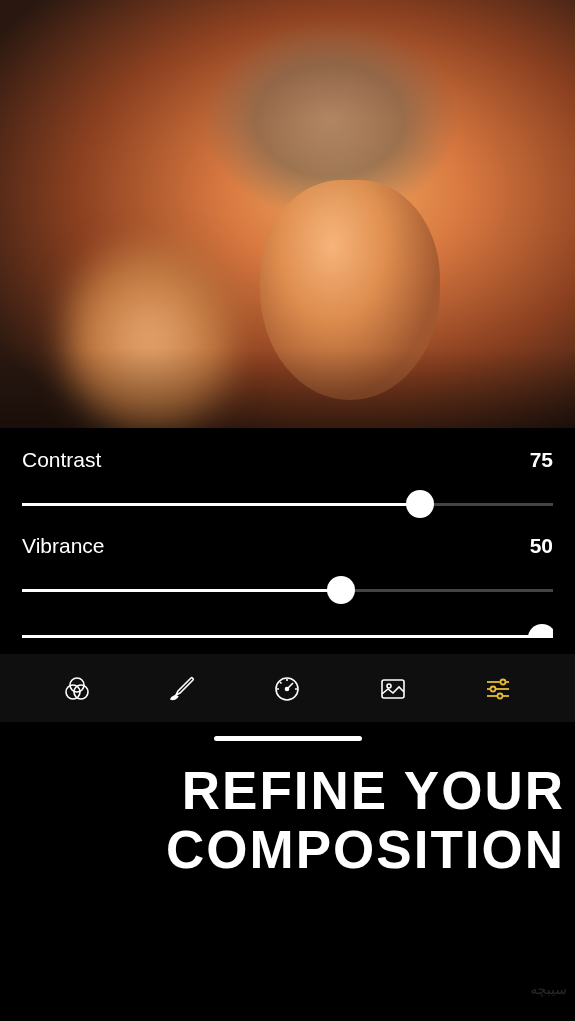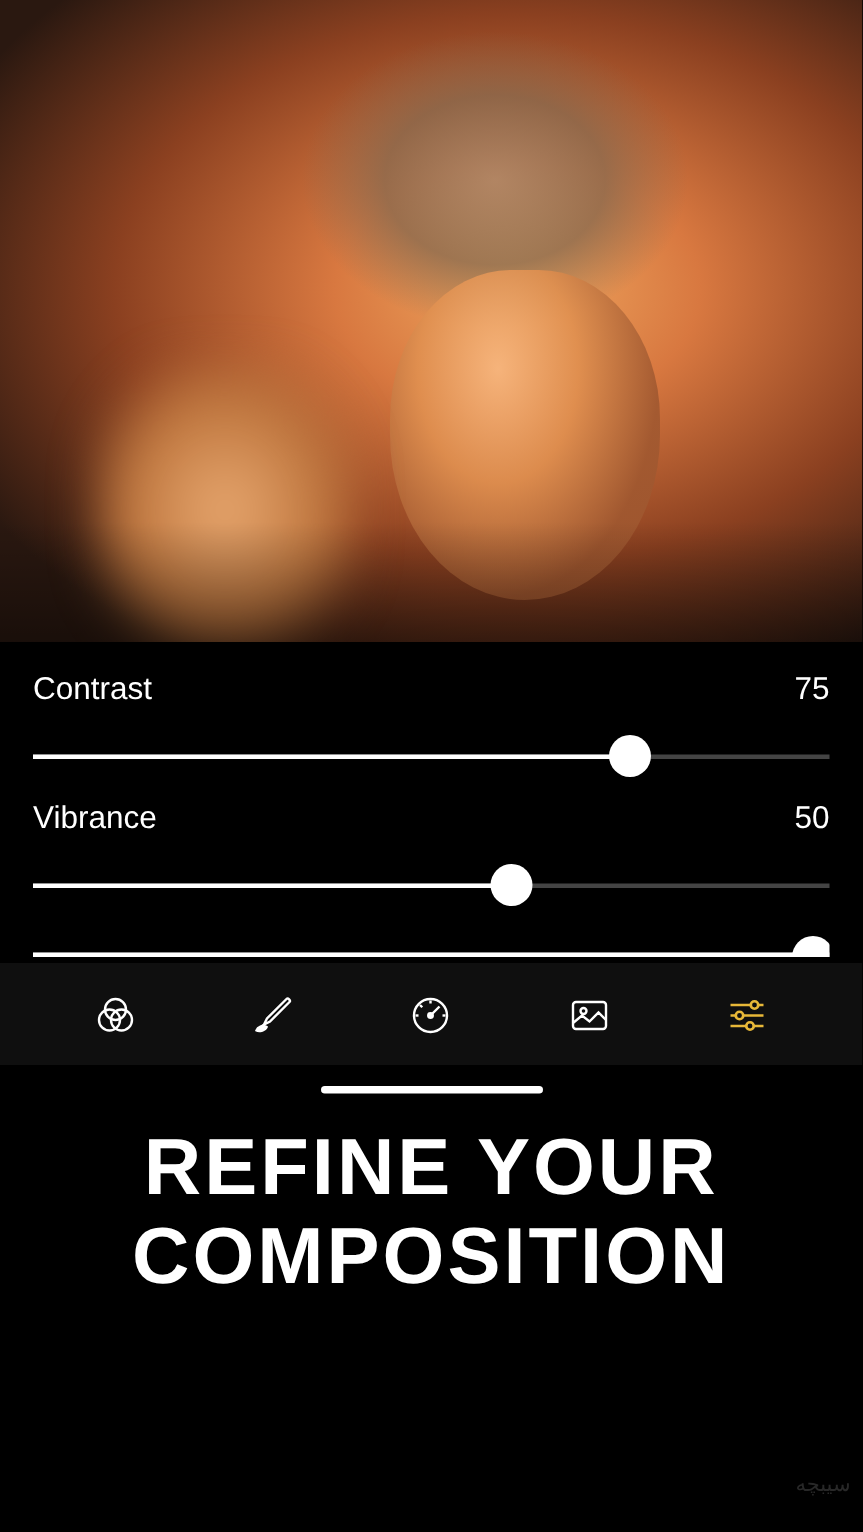--- a/index.html
+++ b/index.html
@@ -43,41 +43,41 @@
       opacity: 0.9;
     }
     .hand-blur {
       position: absolute;
       top: 240px; left: 60px;
       width: 180px; height: 200px;
       background: radial-gradient(ellipse, #e8a870 0%, #c07840 50%, transparent 80%);
       filter: blur(14px);
     }
     .controls {
-      padding: 20px 22px 4px 22px;
+      padding: 20px 22px 16px 22px;
       background: #000;
     }
     .slider-row {
       margin-bottom: 10px;
     }
     .slider-header {
       display: flex;
       justify-content: space-between;
       align-items: center;
       margin-bottom: 12px;
     }
     .slider-label {
       color: #fff;
       font-size: 21px;
       font-weight: 400;
     }
     .slider-value {
       color: #fff;
       font-size: 21px;
-      font-weight: 400;
+      font-weight: 700;
     }
     .slider-track {
       position: relative;
       height: 40px;
       display: flex;
       align-items: center;
     }
     .track-bg {
       width: 100%;
       height: 3px;
@@ -126,21 +126,21 @@
       height: 5px;
       background: #fff;
       border-radius: 3px;
       margin: 14px auto 0 auto;
     }
     .headline {
       color: #fff;
       font-size: 53px;
       font-weight: 800;
       letter-spacing: 2px;
-      text-align: center;
+      text-align: right;
       line-height: 1.12;
       padding: 20px 10px 0 10px;
     }
     .watermark {
       position: absolute;
       bottom: 24px;
       right: 8px;
       opacity: 0.35;
       color: #737373;
       font-size: 14px;

